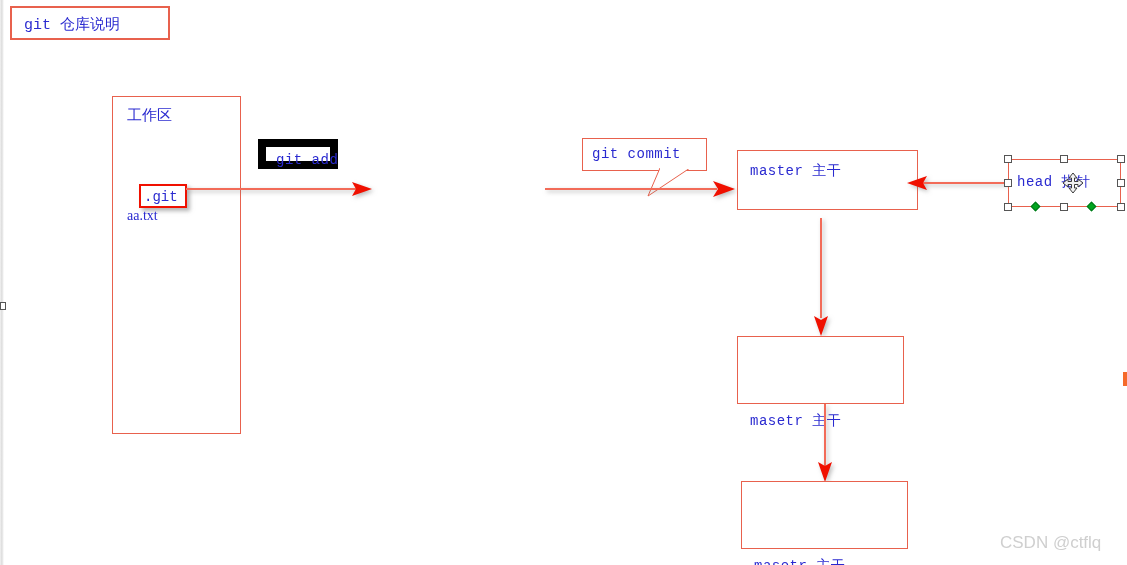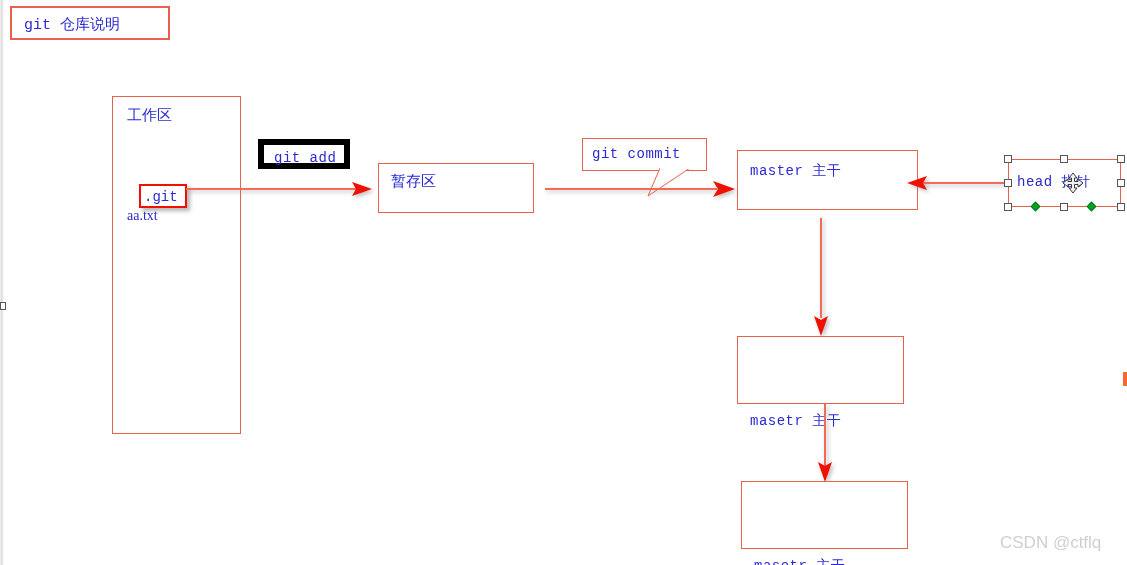--- a/index.html
+++ b/index.html
@@ -54,23 +54,23 @@
     top: 96px;
     width: 129px;
     height: 338px;
     font-size: 15px;
     padding: 9px 0 0 14px;
   }
 
   .gitadd-box {
     left: 258px;
     top: 139px;
-    width: 92px;
+    width: 80px;
     height: 30px;
-    border: 6px solid #000000;
+    border: 8px solid #000000;
     font-size: 14px;
     padding: 5px 0 0 10px;
     letter-spacing: 0.5px;
   }
 
   .dotgit-box {
     position: absolute;
     left: 139px;
     top: 176px;
     width: 48px;
@@ -260,21 +260,20 @@
 
   <div class="aatxt-label">aa.txt</div>
 
   <div class="box gitadd-box">git add</div>
 
   <svg class="arrow-svg" style="left:186px; top:178px; width:190px; height:22px;" viewBox="0 0 190 22">
     <line x1="0" y1="11" x2="170" y2="11" stroke="#f26b58" stroke-width="2"></line>
     <polygon points="186,11 166,4 170,11 166,18" fill="#f01000"></polygon>
   </svg>
 
-  <div class="box staging-box">暂存区</div>
 
   <div class="box callout-box">git commit</div>
   <svg class="callout-tail" viewBox="0 0 60 30">
     <polygon points="20,0 50,0 8,28" fill="#ffffff" stroke="#e8614d" stroke-width="1"></polygon>
     <line x1="20" y1="0" x2="50" y2="0" stroke="#ffffff" stroke-width="2"></line>
   </svg>
 
   <svg class="arrow-svg" style="left:545px; top:178px; width:192px; height:22px;" viewBox="0 0 192 22">
     <line x1="0" y1="11" x2="172" y2="11" stroke="#f26b58" stroke-width="2"></line>
     <polygon points="190,11 168,3 173,11 168,19" fill="#f01000"></polygon>

